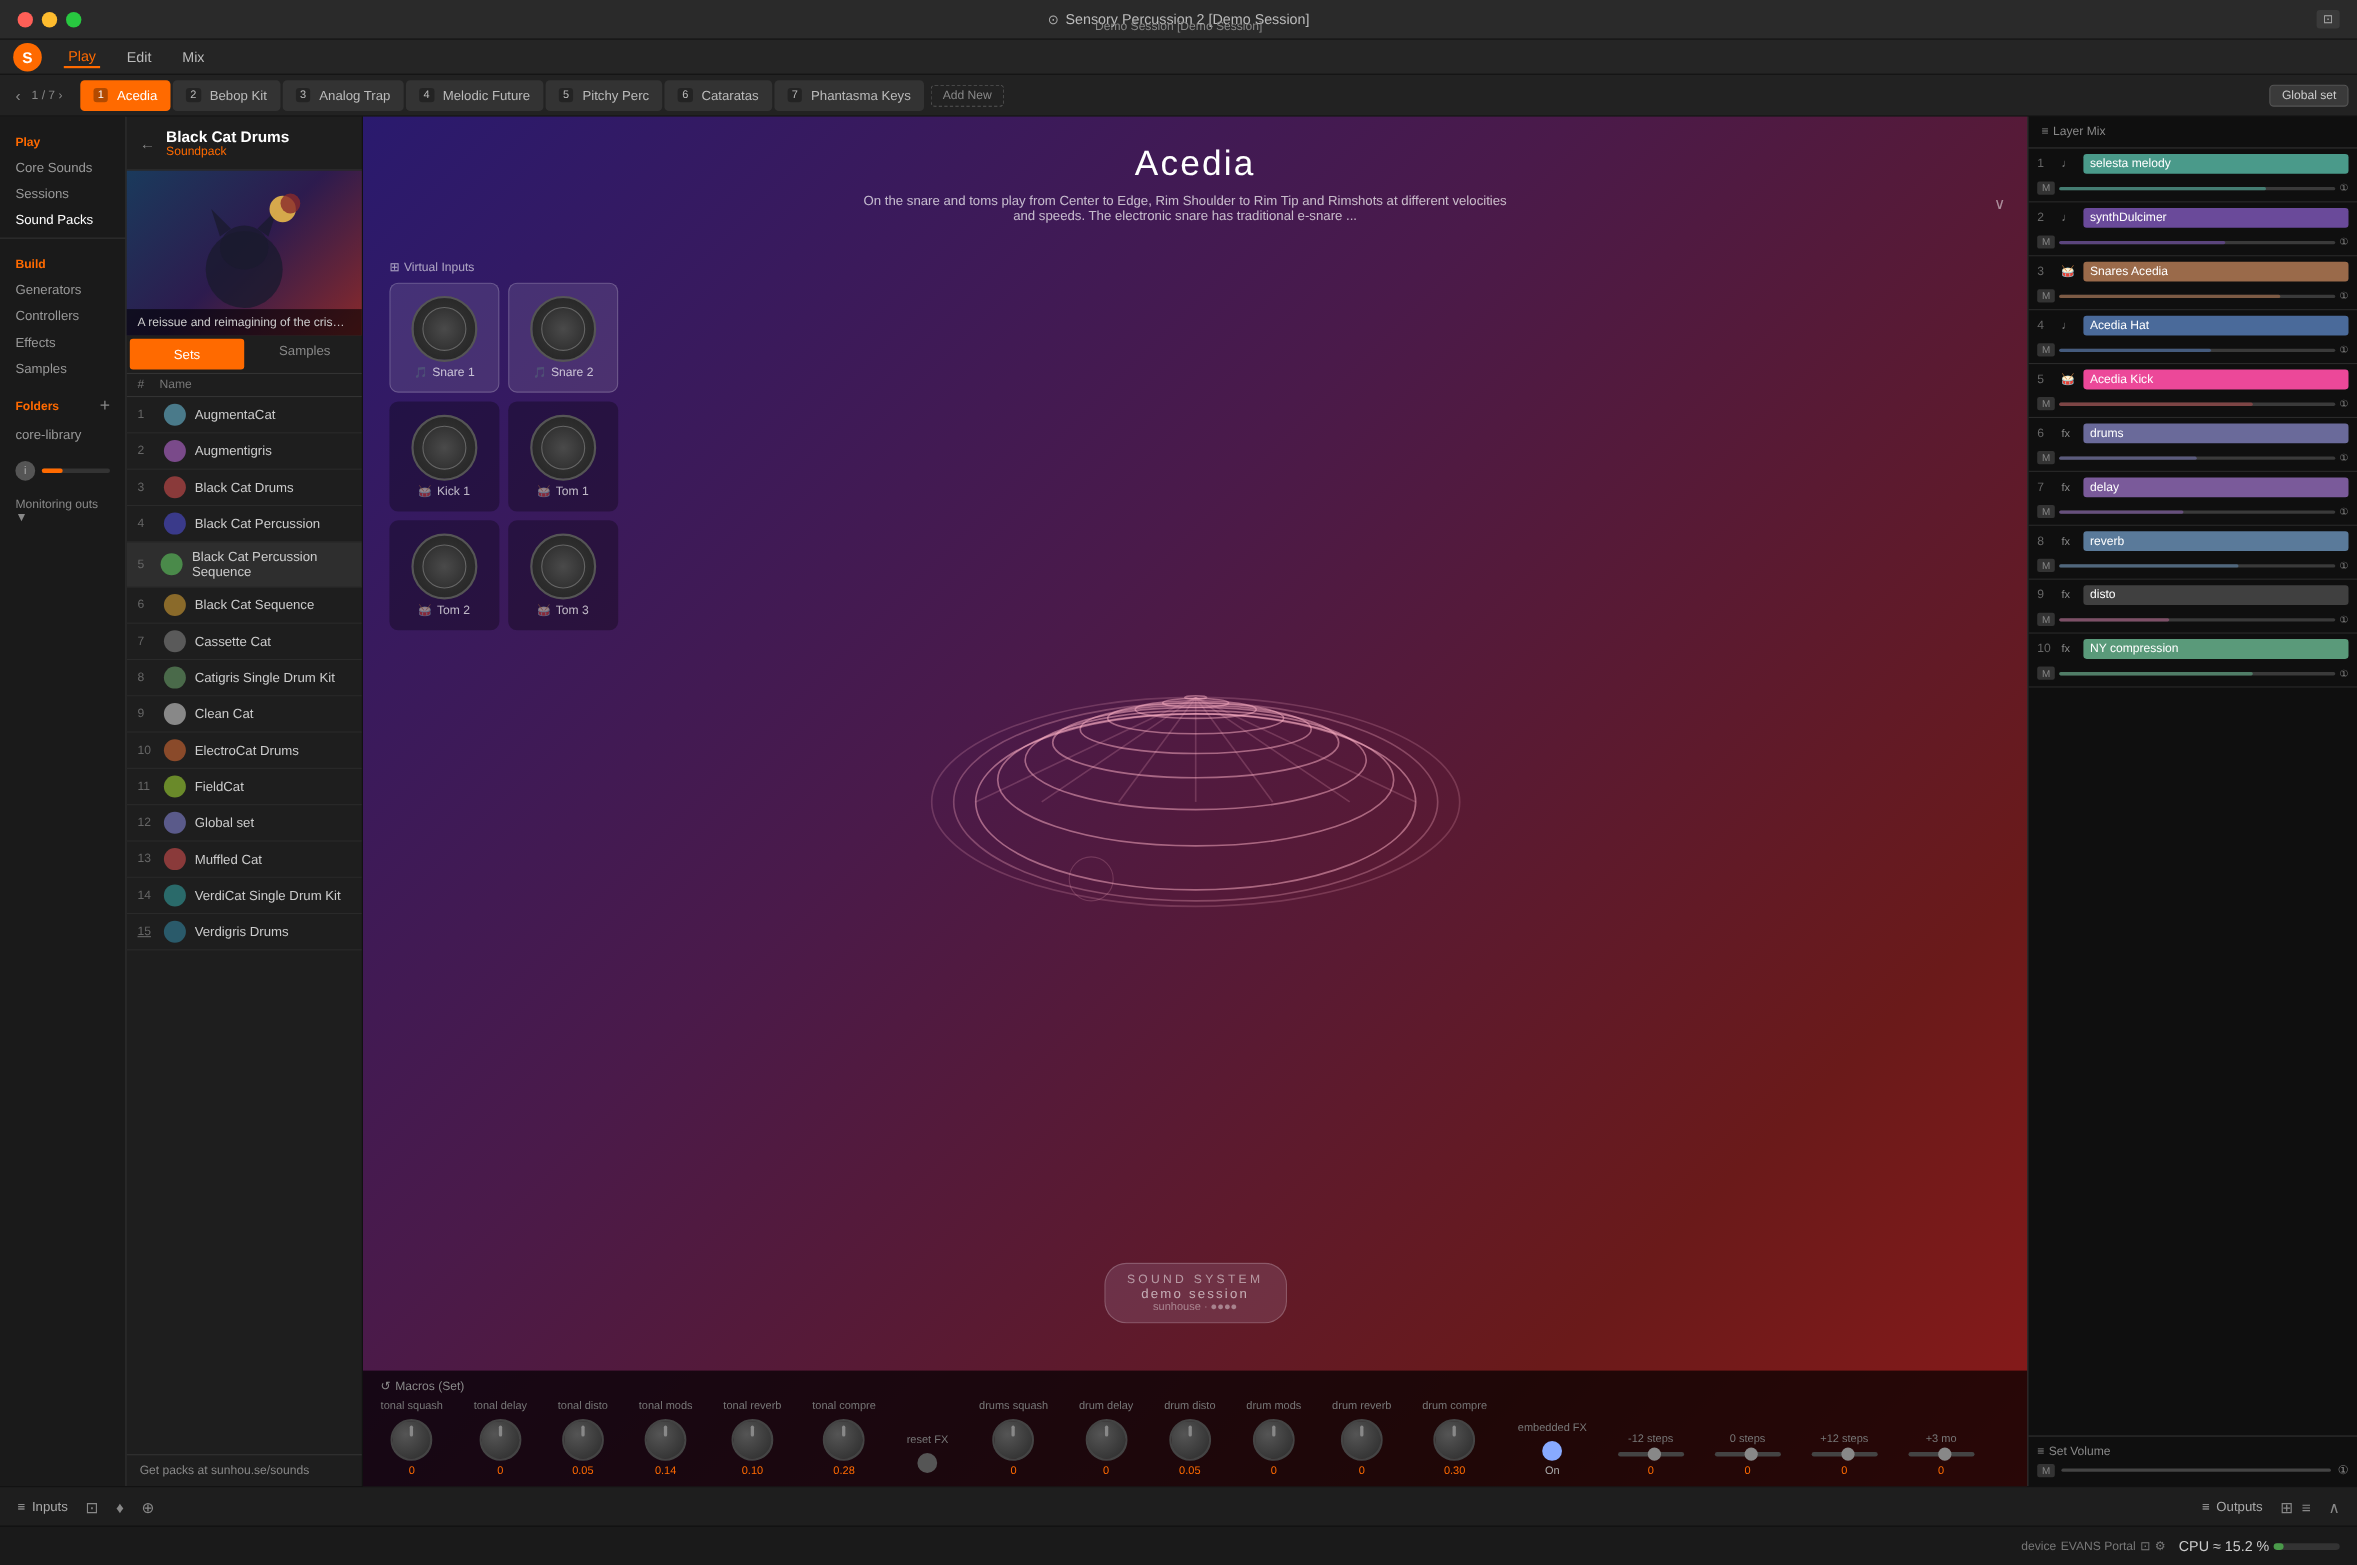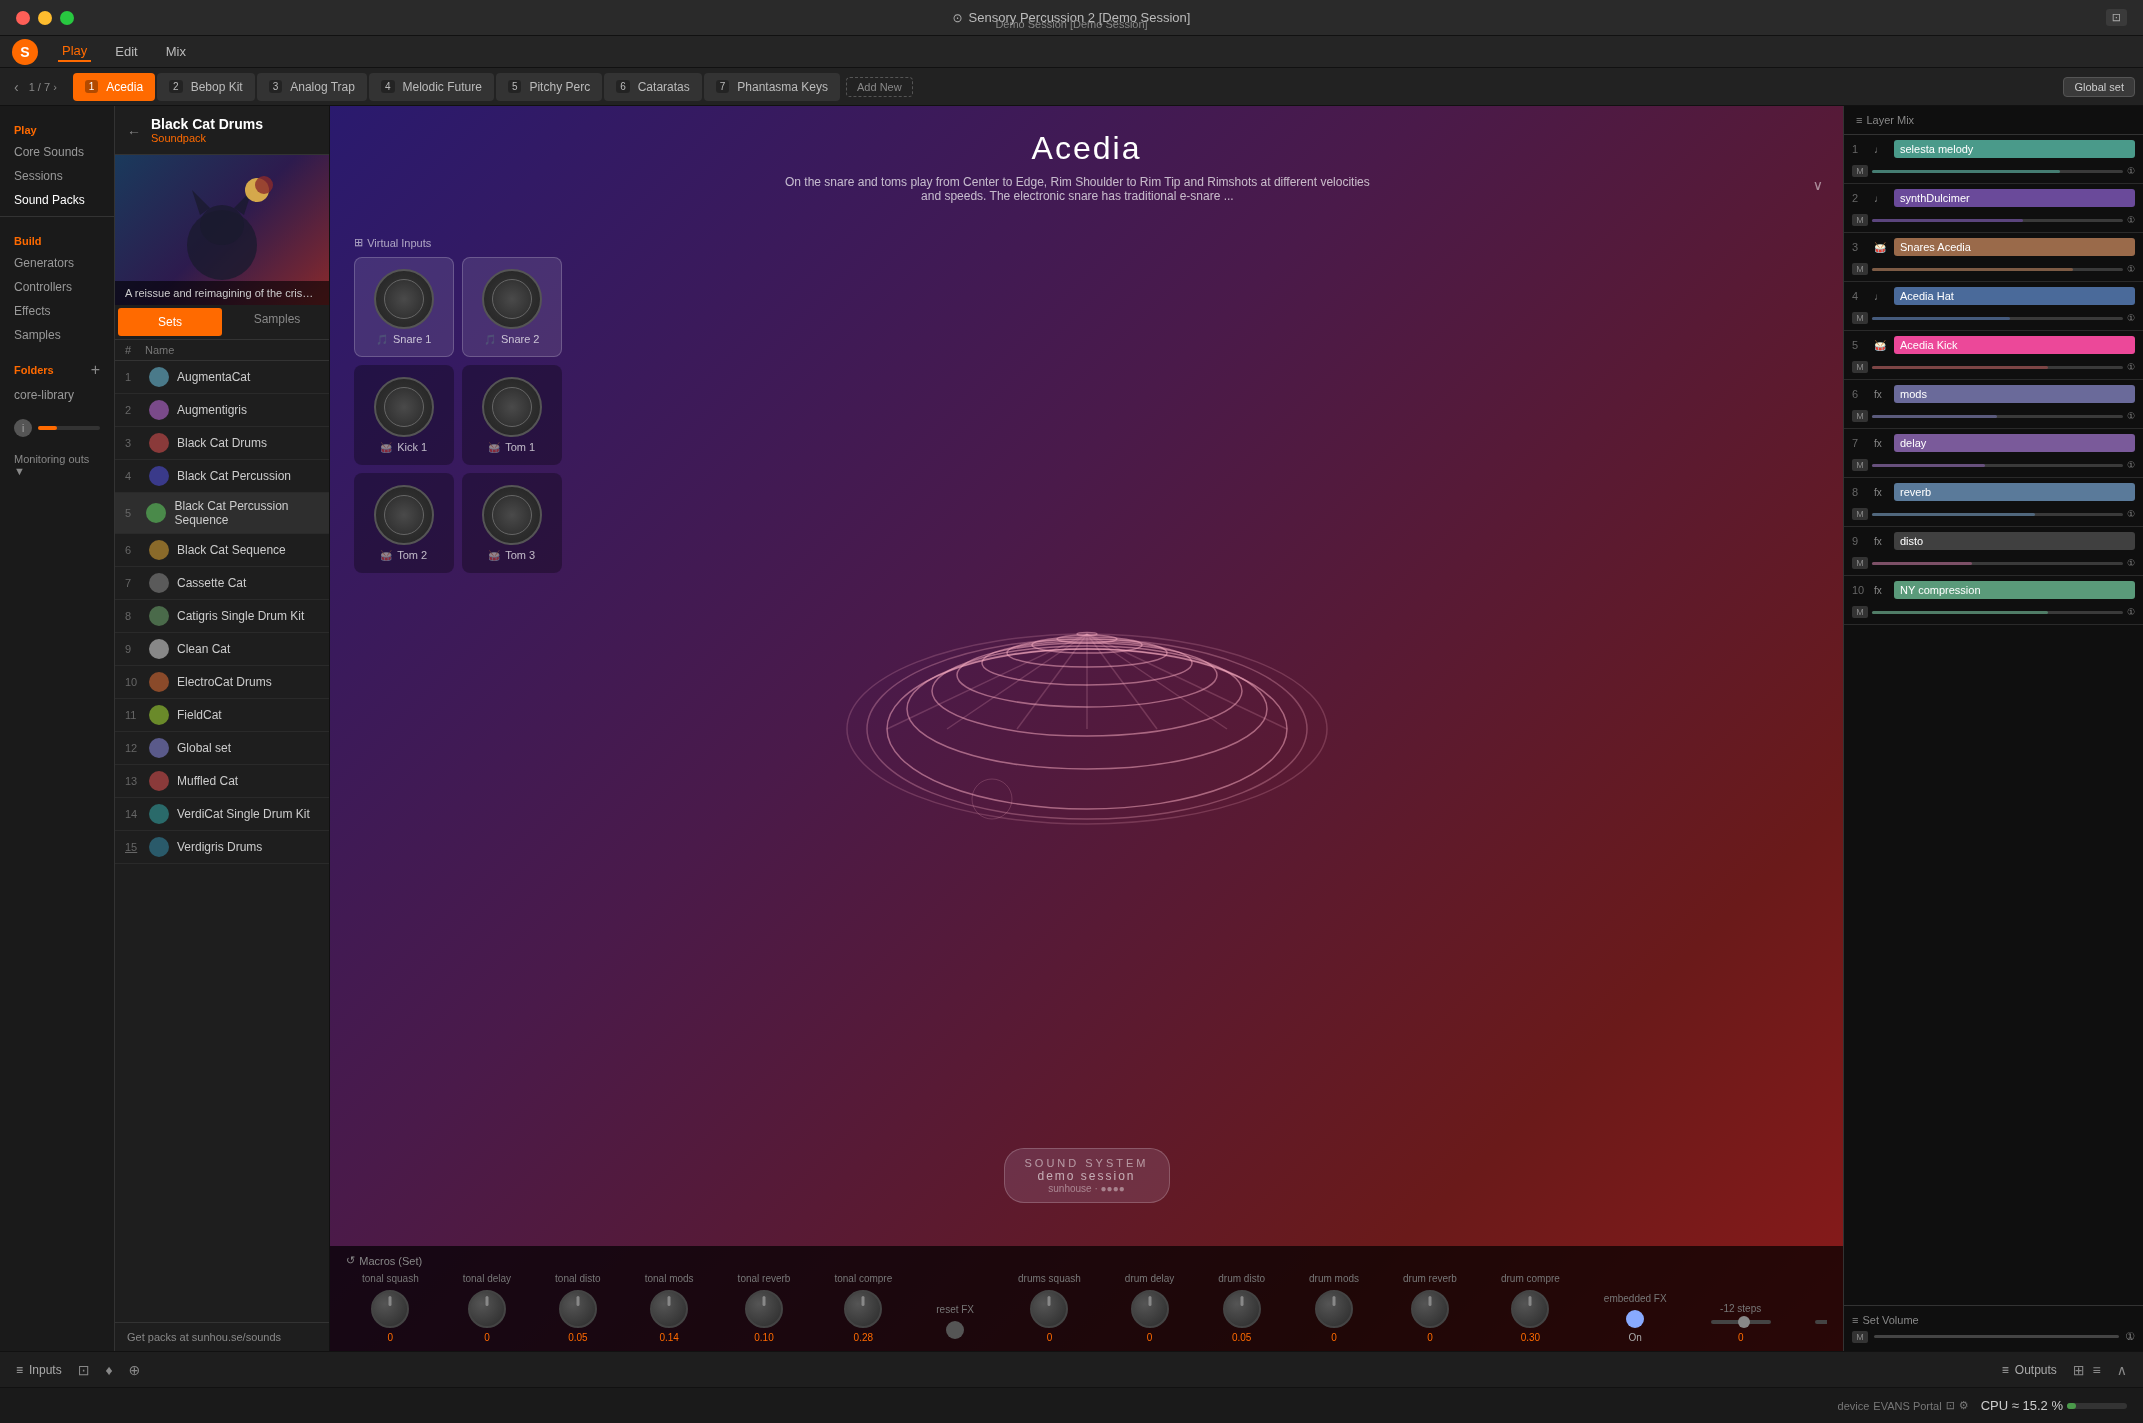--- a/index.html
+++ b/index.html
@@ -464,21 +464,20 @@
       gap: 28px;
       align-items: flex-end;
       overflow-x: auto;
     }
     .macro-knob {
       display: flex;
       flex-direction: column;
       align-items: center;
       gap: 2px;
       flex-shrink: 0;
-      margin-left: 16px;
     }
 
     
     .layer-mix-panel {
       width: 300px;
       background: rgba(0,0,0,0.4);
       border-left: 1px solid #333;
       flex-shrink: 0;
       display: flex;
       flex-direction: column;
@@ -1127,21 +1126,21 @@
       <div style="flex:1;height:3px;background:#3a3a3a;border-radius:2px;cursor:pointer;">
         <div style="width:70%;height:100%;background:#9a4a4a;border-radius:2px;opacity:0.7;"></div>
       </div>
       <span style="font-size:9px;color:#888;">①</span>
     </div>
   </div>
         <div style="border-bottom: 1px solid rgb(42, 42, 42);">
     <div style="display:flex;align-items:center;padding:4px 8px;gap:6px;min-height:28px;">
       <span style="font-size:11px;color:#666;width:16px;">6</span>
       <span style="font-size:10px;color:#888;width:14px;">fx</span>
-      <div style="flex:1;height:18px;border-radius:3px;background:#6a6a9a;display:flex;align-items:center;padding:0 6px;font-size:11px;color:#fff;cursor:pointer;">mods</div>
+      <div style="flex:1;height:18px;border-radius:3px;background:#6a6a9a;display:flex;align-items:center;padding:0 6px;font-size:11px;color:#fff;cursor:pointer;">drums</div>
     </div>
     <div style="display:flex;align-items:center;gap:4px;padding:2px 8px 6px;">
       <button style="font-size:9px;color:#888;background:#333;border:none;border-radius:2px;padding:1px 4px;cursor:pointer;width:16px;">M</button>
       <div style="flex:1;height:3px;background:#3a3a3a;border-radius:2px;cursor:pointer;">
         <div style="width:50%;height:100%;background:#6a6a9a;border-radius:2px;opacity:0.7;"></div>
       </div>
       <span style="font-size:9px;color:#888;">①</span>
     </div>
   </div>
         <div style="border-bottom: 1px solid rgb(42, 42, 42);">

